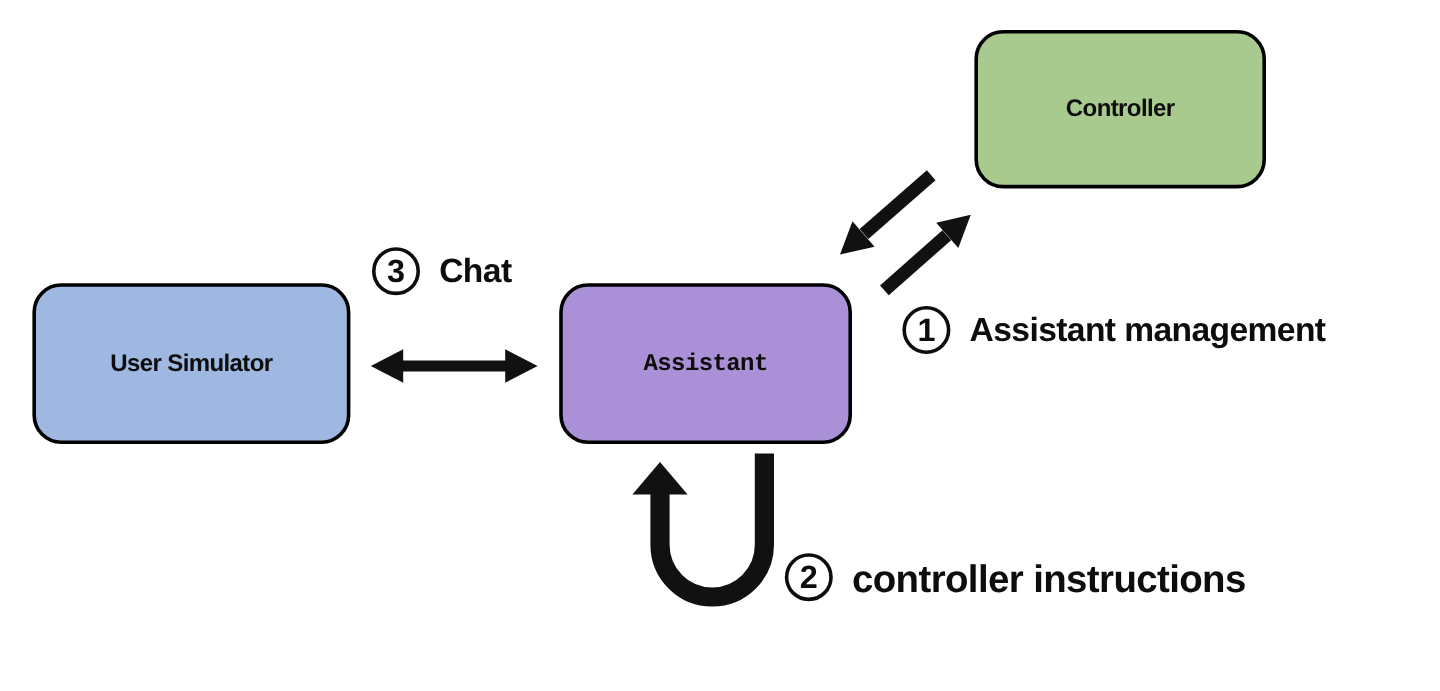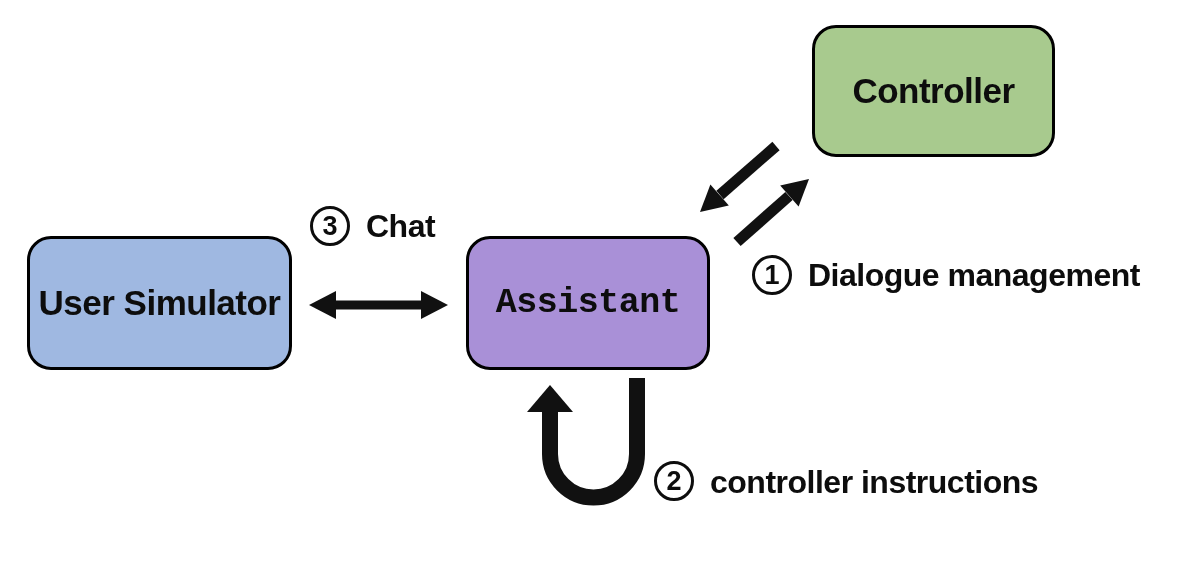--- a/index.html
+++ b/index.html
@@ -23,21 +23,21 @@
   .node {
     position: absolute;
     box-sizing: border-box;
     border: 3px solid #000000;
     border-radius: 24px;
     display: flex;
     align-items: center;
     justify-content: center;
   }
   .node-label {
-    font-size: 35px;
+    font-size: 20px;
     font-weight: bold;
     letter-spacing: -0.5px;
     color: #0d0d0d;
   }
   #node-user-simulator { left: 27px;  top: 236px; width: 265px; height: 134px; }
   #node-assistant      { left: 466px; top: 236px; width: 244px; height: 134px; font-family: Liberation Mono, monospace; }
   #node-controller     { left: 812px; top: 25px;  width: 243px; height: 132px; }
 
   .ann {
     position: absolute;
@@ -54,21 +54,21 @@
     width: 40px; height: 40px;
     border: 3px solid #0d0d0d;
     border-radius: 50%;
     display: flex;
     align-items: center;
     justify-content: center;
     font-size: 27px;
     font-weight: bold;
     line-height: 1;
   }
-  .ann-text { font-size: 32px; letter-spacing: -0.5px; }
+  .ann-text { font-size: 28px; letter-spacing: -0.5px; }
   .ann-lines { font-size: 32px; letter-spacing: -0.5px; line-height: 42px; }
 
   #ann-chat       { left: 310px; top: 206px; }
   #ann-dialogue   { left: 752px; top: 255px; }
   #ann-regenerate { left: 654px; top: 461px; align-items: flex-start; }
 </style>
 </head>
 <body>
 
 <div class="canvas">
@@ -109,21 +109,21 @@
     <span class="node-label">Controller</span>
   </div>
 
   <div class="ann" id="ann-chat">
     <span class="num-circle">3</span>
     <span class="ann-text">Chat</span>
   </div>
 
   <div class="ann" id="ann-dialogue">
     <span class="num-circle">1</span>
-    <span class="ann-text">Dialogue management</span>
+    <span class="ann-text">Assistant management</span>
   </div>
 
   <div class="ann" id="ann-regenerate">
     <span class="num-circle">2</span>
     <div class="ann-lines">
       <div>controller instructions</div>
     </div>
   </div>
 
 </div>

